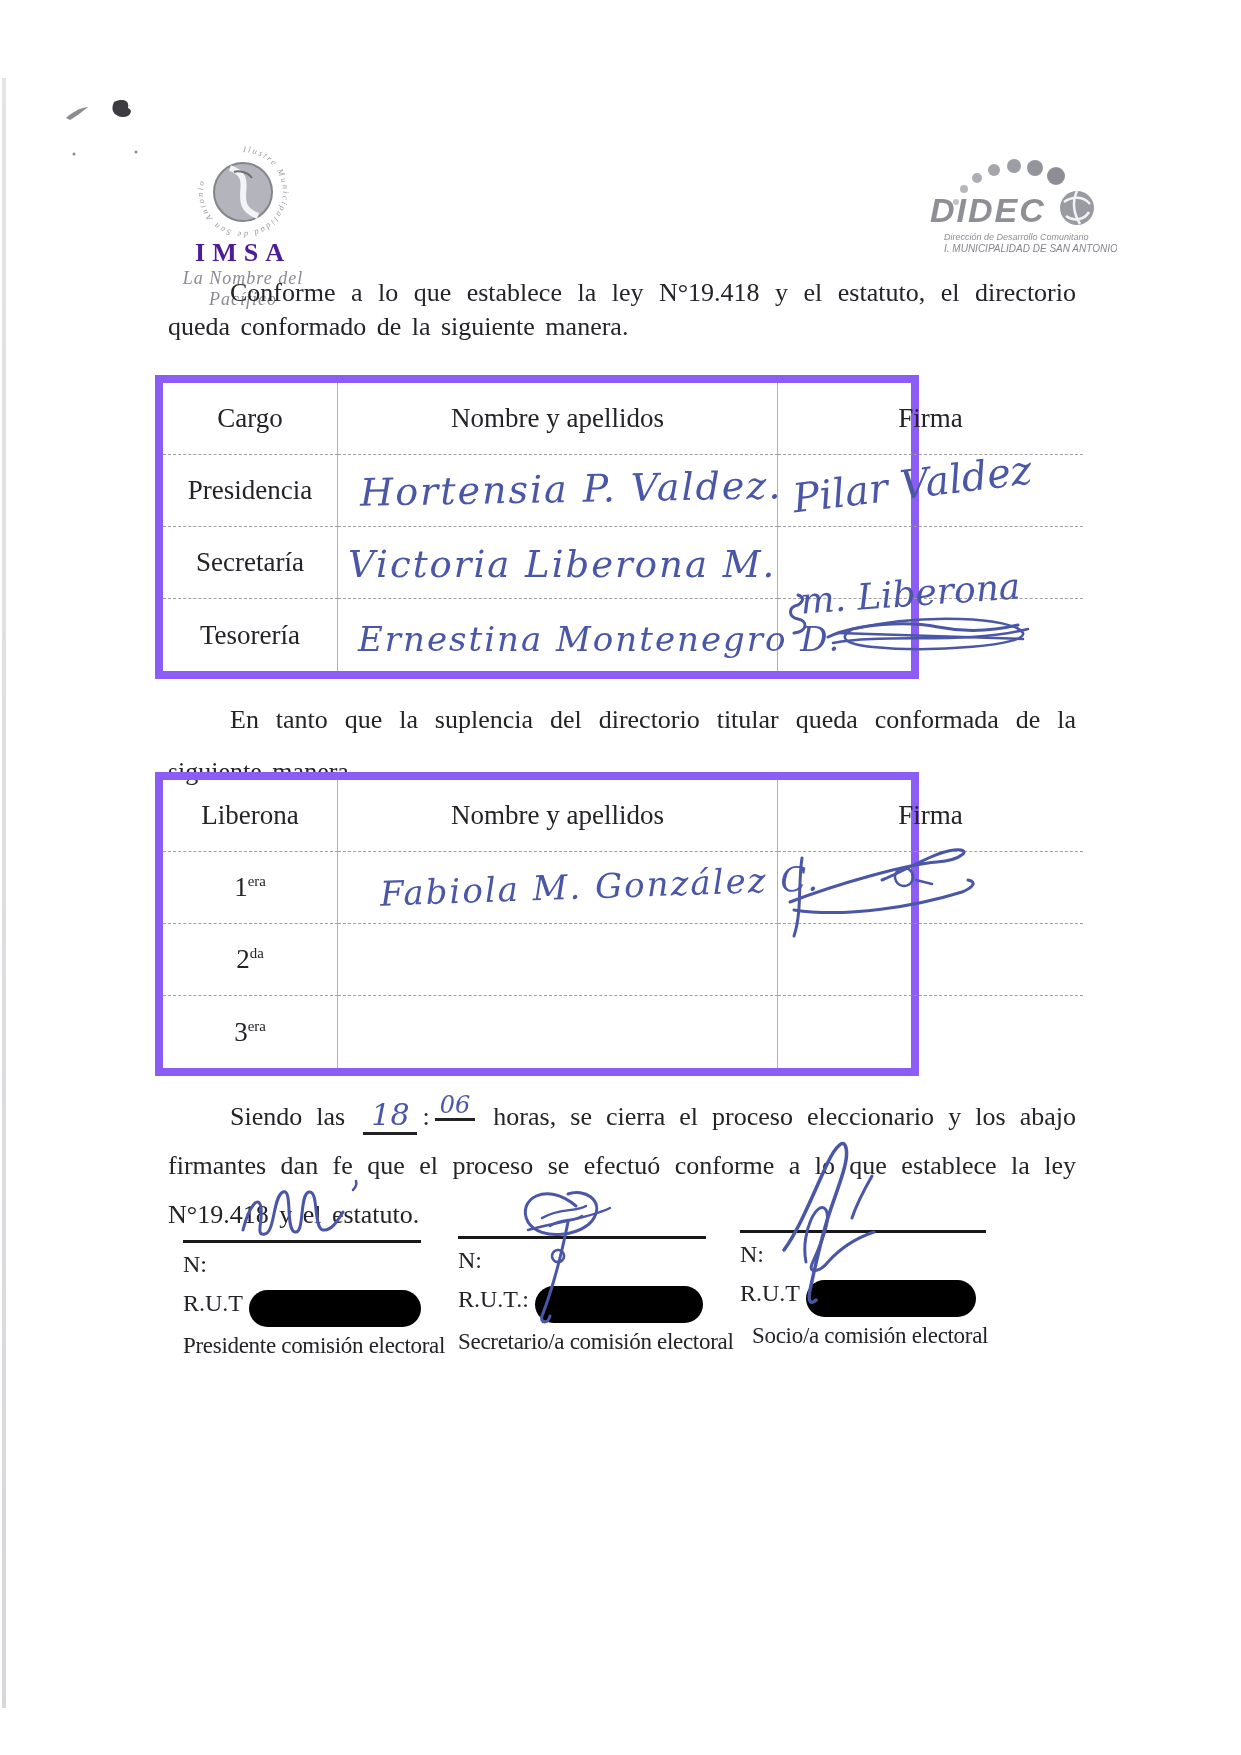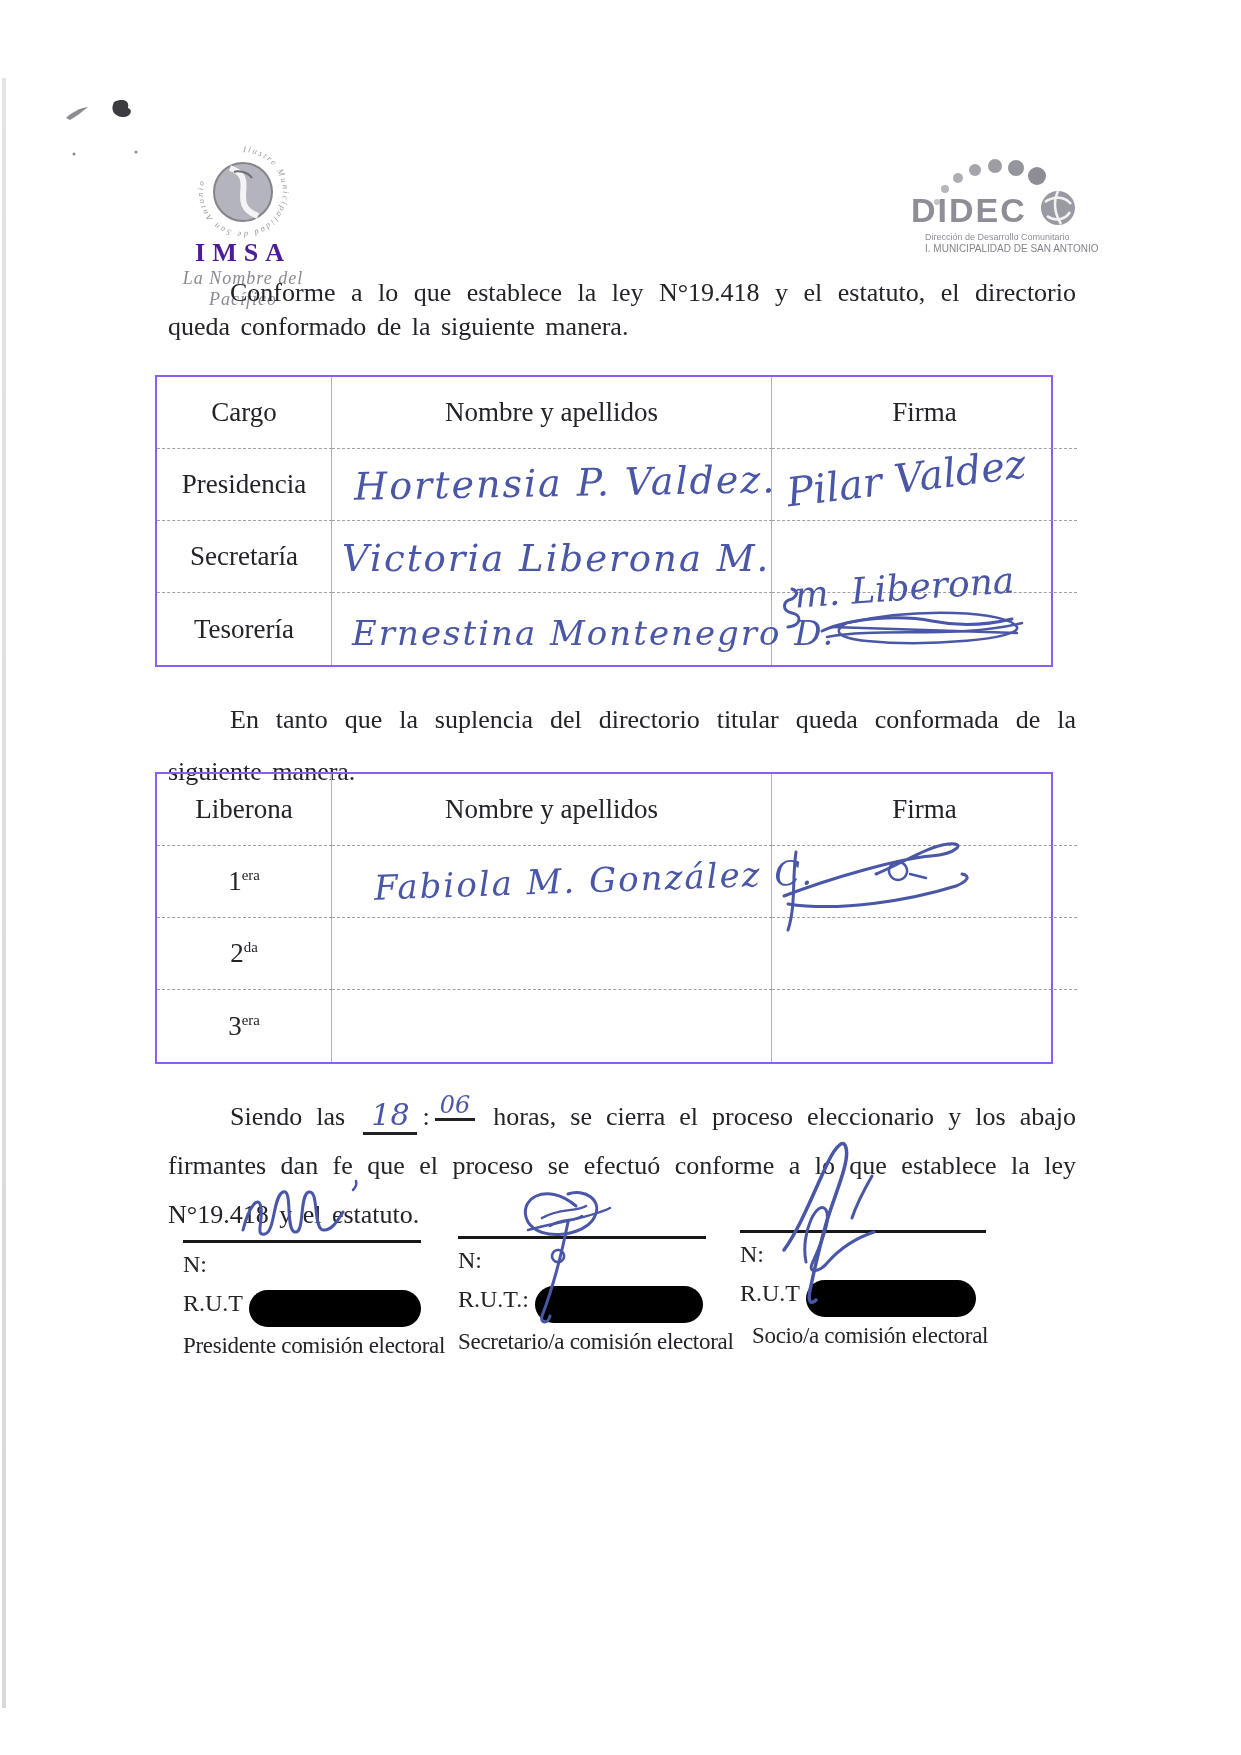--- a/index.html
+++ b/index.html
@@ -6,36 +6,36 @@
   .page{position:relative;width:1241px;height:1755px;background:#ffffff;margin:0 auto;
         font-family:"Liberation Serif","DejaVu Serif",serif;color:#232328;overflow:hidden;}
   
   .edge-line{position:absolute;left:2px;top:78px;width:4px;height:1630px;
              background:linear-gradient(#d6d6da,#c3c3c9);opacity:.65;}
   .smudges{position:absolute;left:58px;top:92px;width:130px;height:95px;}
   
   .imsa{position:absolute;left:158px;top:138px;width:170px;text-align:center;}
   .imsa .acr{color:#4c1d95;font-weight:bold;font-size:26px;letter-spacing:7px;margin-top:-8px;}
   .imsa .tag{color:#8a8a94;font-style:italic;font-size:18px;margin-top:0px;letter-spacing:1px;}
-  .dideco{position:absolute;left:903px;top:156px;width:195px;}
+  .dideco{position:absolute;left:922px;top:156px;width:195px;font-style:italic;}
   
   .para{position:absolute;left:168px;width:908px;font-size:26px;line-height:34px;
         text-align:justify;text-indent:62px;word-spacing:4px;}
   #p1{top:250px;}
   #p2{top:668px;line-height:52px;}
   #p3{top:1066px;line-height:49px;}
   .hand{font-family:"DejaVu Serif",serif;font-style:italic;color:#4a56a6;letter-spacing:2px;white-space:nowrap;}
   .hand-line{display:inline-block;font-family:"DejaVu Serif",serif;font-style:italic;color:#4a56a6;
              font-size:30px;border-bottom:3px solid #222226;padding:0 8px;margin:0 4px;line-height:34px;
              text-indent:0;}
   .hand-line.raised{font-size:24px;transform:translateY(-12px);padding:0 5px;line-height:26px;}
   .colon{margin:0 1px;}
   
-  .tbl{position:absolute;left:155px;width:898px;display:grid;
-       grid-template-columns:175px 440px 305px;border:2px solid #8b5cf6;box-sizing:border-box;}
+  .tbl{position:absolute;left:155px;width:764px;display:grid;
+       grid-template-columns:175px 440px 305px;border:8px solid #8b5cf6;box-sizing:border-box;}
   #tbl1{top:375px;grid-template-rows:72px 72px 72px 72px;}
   #tbl2{top:772px;grid-template-rows:72px 72px 72px 72px;}
   .c{position:relative;display:flex;align-items:center;justify-content:center;
      border-right:1px solid #b0b0b6;border-bottom:1px dashed #9e9ea4;font-size:27px;box-sizing:border-box;}
   .c.last{border-right:none;}
   .c.bot{border-bottom:none;}
   .c sup{font-size:0.55em;vertical-align:super;line-height:0;}
   .hw{position:absolute;font-size:38px;}
   .sig-name{position:absolute;font-family:"DejaVu Serif",serif;font-style:italic;color:#4a56a6;white-space:nowrap;}
   

